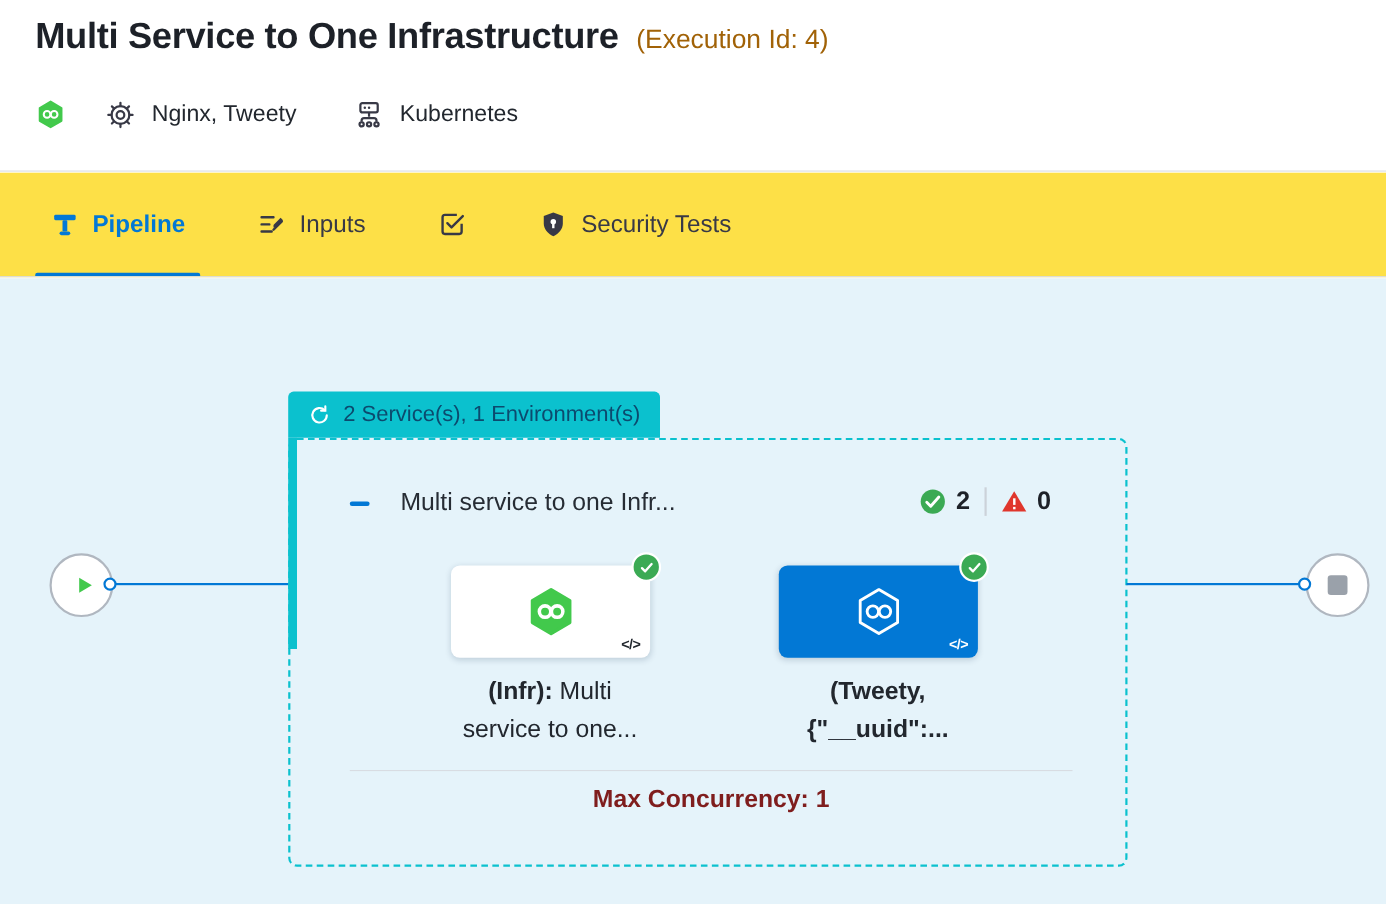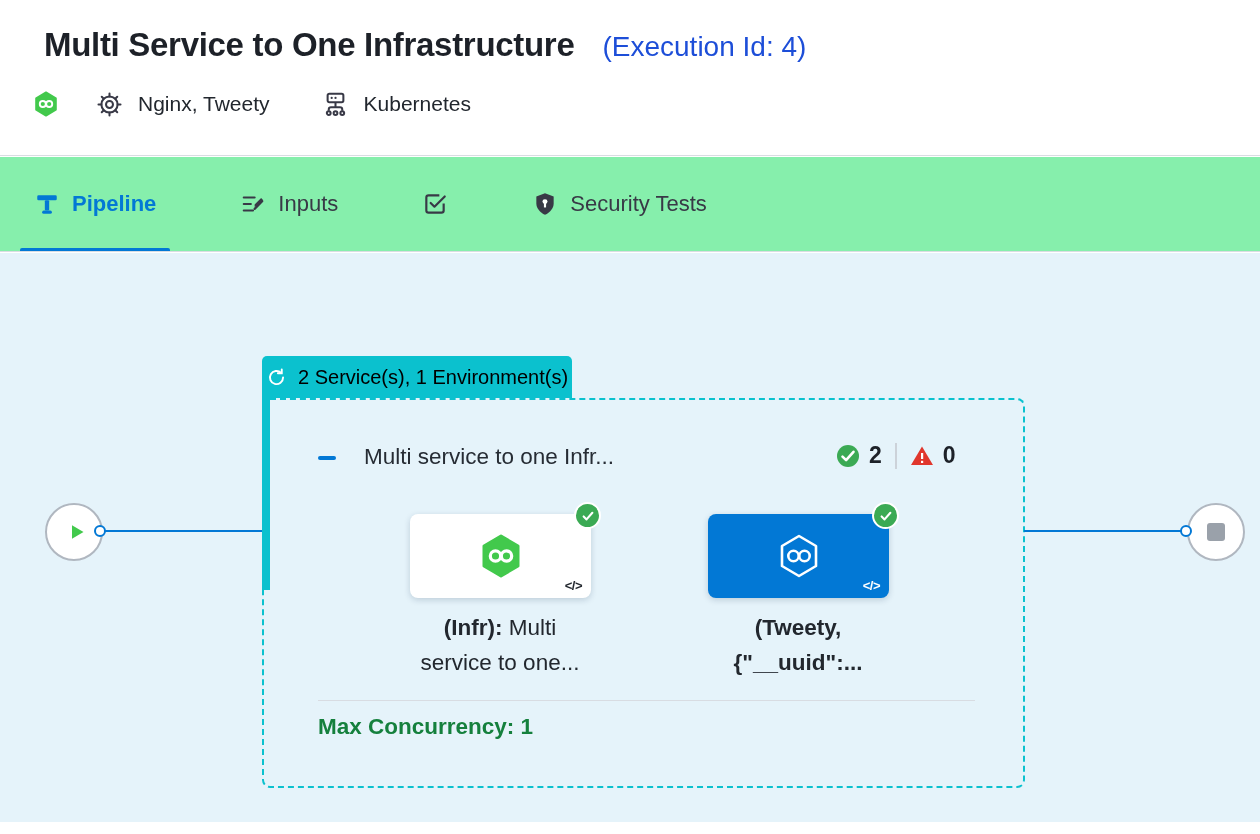--- a/index.html
+++ b/index.html
@@ -5,32 +5,32 @@
   * { box-sizing: border-box; }
   html,body { margin:0; padding:0; background:#fff; }
   .page {
     position:relative; width:1260px; height:834px; overflow:hidden;
     font-family:"Liberation Sans", sans-serif; background:#fff;
   }
 
   
   .header { position:absolute; top:0; left:0; right:0; height:156px; background:#fff; border-bottom:1px solid #d9dde2; }
   .title-row { position:absolute; left:32px; top:14px; display:flex; align-items:baseline; gap:16px; }
-  .page-title { margin:12px; font-size:33px; font-weight:700; color:#1d2128; letter-spacing:-0.3px; }
-  .exec-id { font-size:28px; color:#1d4ed8; }
+  .page-title { margin:0; font-size:33px; font-weight:700; color:#1d2128; letter-spacing:-0.3px; }
+  .exec-id { font-size:24px; color:#a16207; }
   .meta-row { position:absolute; left:32px; top:84px; height:40px; display:flex; align-items:center; }
   .logo-sm { width:28px; height:28px; display:flex; }
   .gear-ic { width:27px; height:27px; margin-left:36px; display:flex; }
   .services-label { margin-left:15px; font-size:21px; color:#22272e; }
   .infra-ic { width:27px; height:27px; margin-left:52px; display:flex; }
   .infra-label { margin-left:15px; font-size:21px; color:#22272e; }
 
   
-  .tabs { position:absolute; top:157px; left:0; right:0; height:95px; background:#86efac; border-bottom:1px solid #d9dde2;
-          display:flex; align-items:stretch; padding-left:20px; gap:56px; }
+  .tabs { position:absolute; top:157px; left:0; right:0; height:95px; background:#fde047; border-bottom:1px solid #d9dde2;
+          display:flex; align-items:stretch; padding-left:32px; gap:38px; }
   .tab { position:relative; display:flex; align-items:center; gap:12px; padding:0 14px; font-size:22px; color:#383946; cursor:pointer; }
   .tab .ticon { width:26px; height:26px; display:flex; }
   .tab.active { color:#0278d5; font-weight:700; }
   .tab-underline { position:absolute; left:0; right:0; bottom:0; height:3px; background:#0278d5; border-radius:2px 2px 0 0; }
 
   
   .canvas { position:absolute; top:253px; left:0; right:0; height:569px; background:#e5f3fa; }
   .bottom-strip { position:absolute; left:0; right:0; bottom:0; height:12px; background:#fff; }
 
   .node { position:absolute; width:58px; height:58px; border-radius:50%; background:#fff; border:2px solid #b0b7c0;
@@ -39,22 +39,22 @@
   .node-end { left:1187px; top:250px; }
   .play-ic { margin-left:4px; display:flex; }
   .stop-sq { width:18px; height:18px; background:#9aa1aa; border-radius:3px; }
   .cdot { position:absolute; width:12px; height:12px; border-radius:50%; background:#fff; border:2px solid #0278d5; z-index:3; }
   .dot-start { left:94px; top:272px; }
   .dot-end { left:1180px; top:272px; }
   .cline { position:absolute; top:277px; height:2px; background:#0278d5; z-index:1; }
   .line-left { left:104px; width:160px; }
   .line-right { left:1024px; width:158px; }
 
-  .stage-tag { position:absolute; left:262px; top:103px; height:42px; background:#0bc1ce; color:#000000;
-               border-radius:5px 5px 0 0; display:flex; align-items:center; gap:11px; padding:0 4px;
+  .stage-tag { position:absolute; left:262px; top:103px; height:42px; background:#0bc1ce; color:#0c4a6e;
+               border-radius:5px 5px 0 0; display:flex; align-items:center; gap:11px; padding:0 18px;
                font-size:20px; font-weight:500; z-index:4; }
   .stage-box { position:absolute; left:262px; top:145px; width:763px; height:390px;
                border:2px dashed #0bc1ce; border-radius:8px; z-index:1; }
   .teal-bar { position:absolute; left:262px; top:145px; width:8px; height:192px; background:#0bc1ce; z-index:3; }
 
   .collapse-dash { position:absolute; left:318px; top:203px; width:18px; height:4px; background:#0278d5; border-radius:2px; z-index:2; }
   .stage-title { position:absolute; left:364px; top:191px; font-size:22.5px; color:#262c34; z-index:2; }
   .counts { position:absolute; left:836px; top:189px; display:flex; align-items:center; gap:9px;
             font-size:23px; font-weight:700; color:#1d2128; z-index:2; }
   .vdiv { width:2px; height:26px; background:#ccd2d9; margin:0 4px; }
@@ -69,22 +69,22 @@
   .card-nginx .code-glyph { color:#22272e; }
   .card-tweety .code-glyph { color:#ffffff; }
   .badge { position:absolute; top:-12px; right:-10px; width:27px; height:27px; border-radius:50%;
            background:#3baa54; border:2.5px solid #fff; display:flex; align-items:center; justify-content:center; }
 
   .card-label { position:absolute; top:357px; width:320px; text-align:center; font-size:22.5px; line-height:35px; color:#22272e; z-index:2; }
   .label-nginx { left:340px; }
   .label-tweety { left:638px; font-weight:700; }
 
   .box-divider { position:absolute; left:318px; top:447px; width:657px; height:1px; background:#d8dce2; z-index:2; }
-  .max-conc { position:absolute; left:318px; top:461px; width:657px; text-align:left;
-              font-size:22.5px; font-weight:700; color:#15803d; z-index:2; }
+  .max-conc { position:absolute; left:318px; top:461px; width:657px; text-align:center;
+              font-size:22.5px; font-weight:700; color:#7f1d1d; z-index:2; }
 </style>
 </head>
 <body>
 
 <div class="page">
 
   <div class="header">
     <div class="title-row">
       <h1 class="page-title">Multi Service to One Infrastructure</h1>
       <span class="exec-id">(Execution Id: 4)</span>

